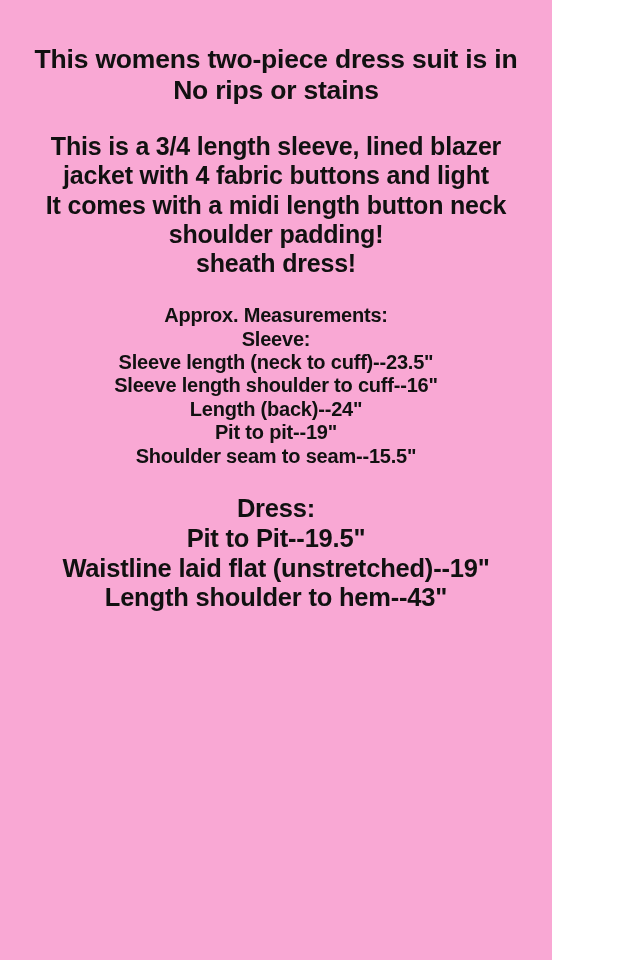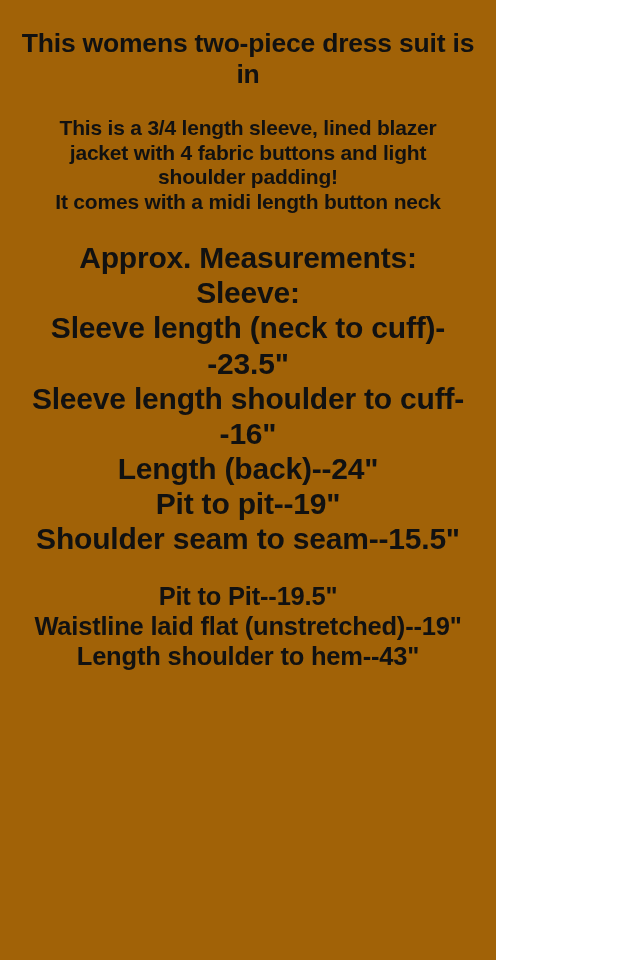--- a/index.html
+++ b/index.html
@@ -8,79 +8,82 @@
     background: #ffffff;
   }
   body {
     width: 618px;
     height: 960px;
     font-family: "Liberation Sans", sans-serif;
     color: #111111;
     overflow: hidden;
   }
   .page {
-    width: 496px;
+    width: 552px;
     height: 960px;
     box-sizing: border-box;
-    padding: 28px 18px 0 18px;
-    background: #a16207;
+    padding: 44px 18px 0 18px;
+    background: #f9a8d4;
   }
   .block {
     text-align: center;
     font-weight: bold;
     letter-spacing: -0.2px;
   }
   .line {
     display: block;
     line-height: 1.17;
     white-space: pre-wrap;
   }
   
   .p-intro .line { font-size: 26.5px; }
   .gap-1 { height: 26px; }
   
-  .p-desc .line { font-size: 21px; }
+  .p-desc .line { font-size: 25px; }
   .gap-2 { height: 26px; }
   
-  .p-jacket .line { font-size: 30px; }
+  .p-jacket .line { font-size: 20px; }
   .gap-3 { height: 26px; }
   
   .p-dress .line { font-size: 25.5px; }
 </style>
 </head>
 <body>
 
 <div class="page">
 
   <div class="block p-intro">
     <span class="line">This womens two-piece dress suit is in</span>
+    <span class="line">No rips or stains</span>
   </div>
 
   <div class="gap-1"></div>
 
   <div class="block p-desc">
     <span class="line">This is a 3/4 length sleeve, lined blazer</span>
     <span class="line">jacket with 4 fabric buttons and light</span>
+    <span class="line">It comes with a midi length button neck</span>
     <span class="line">shoulder padding!</span>
-    <span class="line">It comes with a midi length button neck</span>
+    <span class="line">sheath dress!</span>
   </div>
 
   <div class="gap-2"></div>
 
   <div class="block p-jacket">
     <span class="line">Approx. Measurements:</span>
     <span class="line">Sleeve:</span>
     <span class="line">Sleeve length (neck to cuff)--23.5"</span>
     <span class="line">Sleeve length shoulder to cuff--16"</span>
     <span class="line">Length (back)--24"</span>
     <span class="line">Pit to pit--19"</span>
     <span class="line">Shoulder seam to seam--15.5"</span>
   </div>
 
   <div class="gap-3"></div>
 
   <div class="block p-dress">
+    <span class="line">Dress:</span>
     <span class="line">Pit to Pit--19.5"</span>
     <span class="line">Waistline laid flat (unstretched)--19"</span>
     <span class="line">Length shoulder to hem--43"</span>
   </div>
 
 </div>
 
 </body></html>

